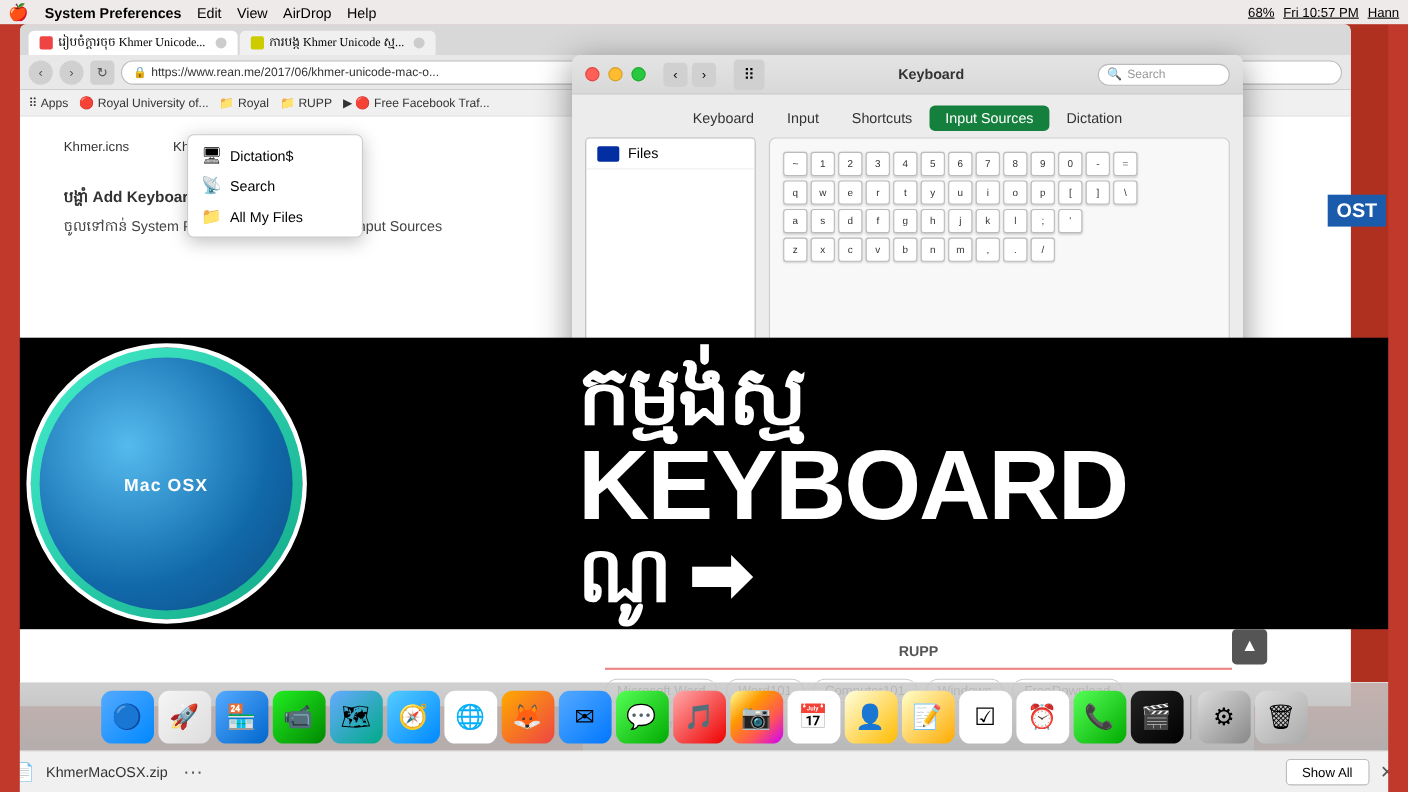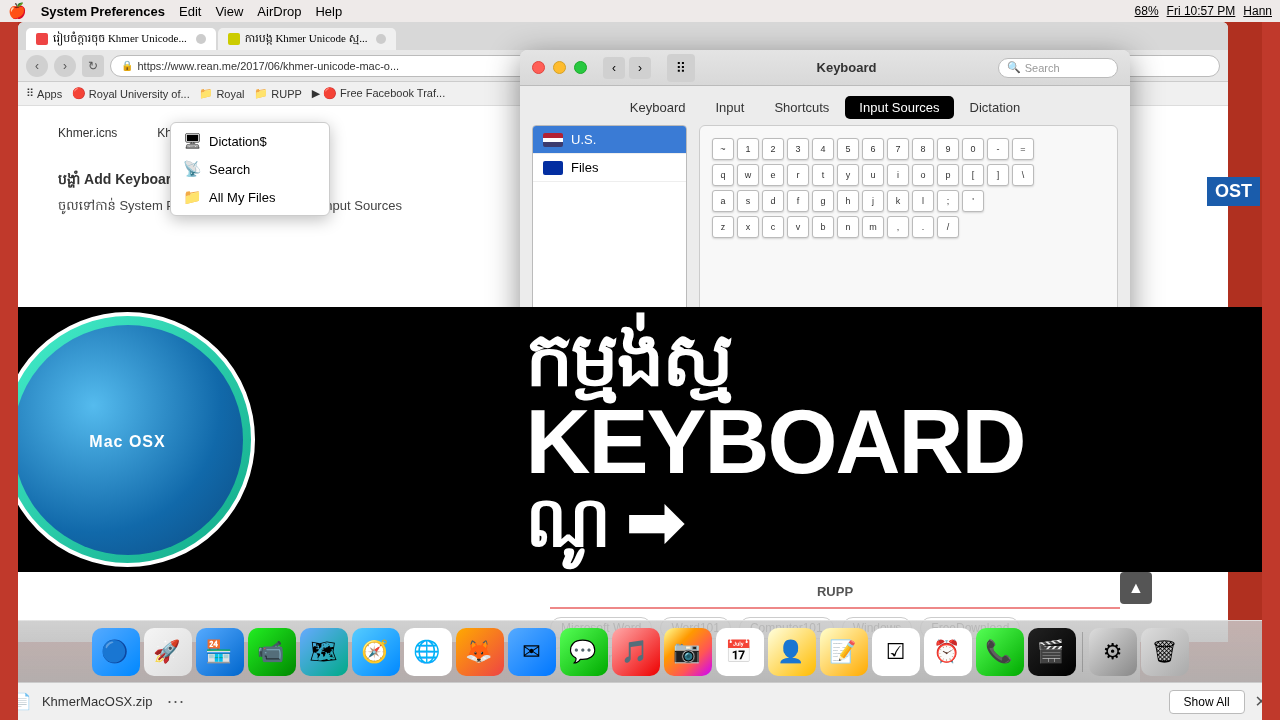--- a/index.html
+++ b/index.html
@@ -242,21 +242,21 @@
       background: #ececec;
     }
     .kpref-tab {
       padding: 4px 14px;
       font-size: 13px;
       border-radius: 5px;
       cursor: pointer;
       color: #333;
     }
     .kpref-tab.active {
-      background: #000000;
+      background: #15803d;
       color: #fff;
     }
 
     
     #input-sources-pane {
       display: flex;
       margin: 0 12px;
       gap: 12px;
     }
     #sources-list {
@@ -320,23 +320,24 @@
       display: flex;
       align-items: center;
       overflow: hidden;
     }
 
     #mac-logo-badge {
       width: 270px;
       height: 270px;
       flex-shrink: 0;
       position: relative;
-      left: 0;
-      display: flex;
-      align-items: center;
+      left: 16px;
+      display: flex;
+      align-items: center;
+      justify-content: center;
     }
     .mac-logo-circle-outer {
       width: 255px;
       height: 255px;
       border-radius: 50%;
       background: linear-gradient(135deg, #4ec, #1a8);
       display: flex; align-items: center; justify-content: center;
       border: 4px solid #fff;
     }
     .mac-logo-circle-inner {
@@ -627,24 +628,20 @@
     <div id="keyboard-tabs">
       <div class="kpref-tab">Keyboard</div>
       <div class="kpref-tab">Input</div>
       <div class="kpref-tab">Shortcuts</div>
       <div class="kpref-tab active">Input Sources</div>
       <div class="kpref-tab">Dictation</div>
     </div>
 
     <div id="input-sources-pane">
       <div id="sources-list">
-        <div class="source-item selected">
-          <div class="source-flag flag-us"></div>
-          <span>U.S.</span>
-        </div>
         <div class="source-item">
           <div class="source-flag flag-kh"></div>
           <span>Files</span>
         </div>
       </div>
 
       <div id="keyboard-preview">
 
         <div class="kb-row">
           <div class="kb-key">~</div>

